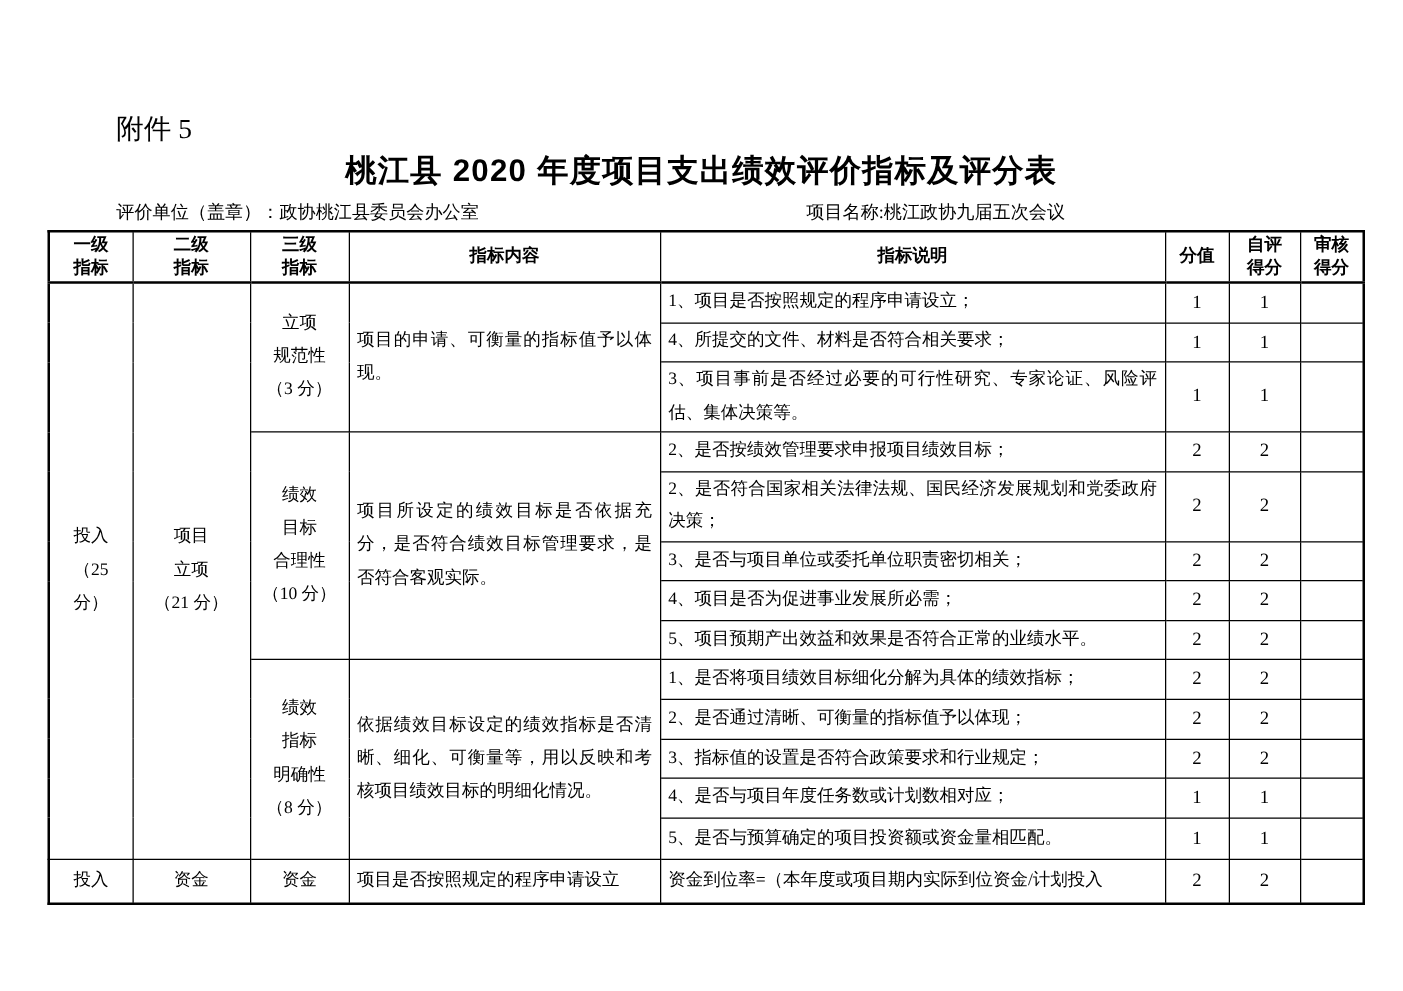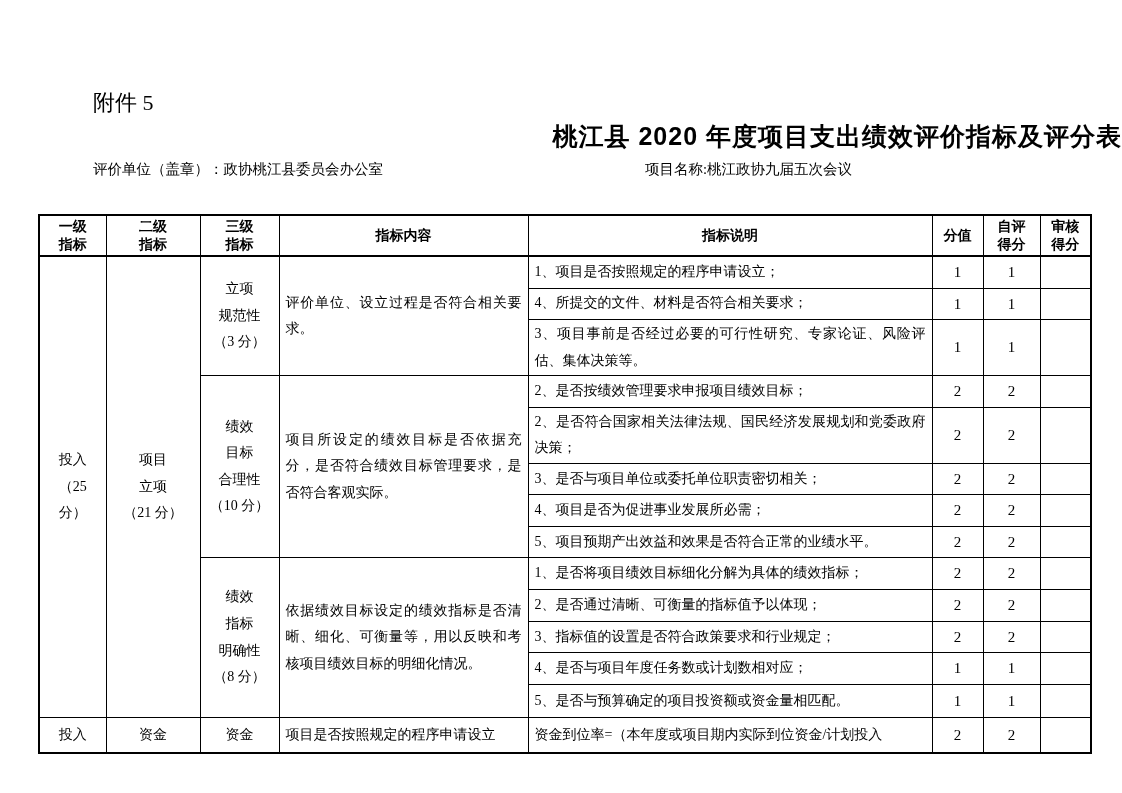--- a/index.html
+++ b/index.html
@@ -6,37 +6,37 @@
   body{
     width:1122px;height:793px;position:relative;background:#ffffff;
     font-family:"Liberation Serif","DejaVu Serif",serif;color:#000;
     overflow:hidden;
   }
   .attachment{
     position:absolute;left:93px;top:88px;font-size:22px;
   }
   .doc-title{
     position:absolute;left:0;top:120px;width:1122px;margin:0;
-    text-align:right;font-size:25px;font-weight:bold;
+    text-align:center;font-size:25px;font-weight:bold;
     font-family:"Liberation Sans","DejaVu Sans",sans-serif;
     letter-spacing:1px;
   }
   .sub-label{position:absolute;top:160px;font-size:14.5px;}
   .sub-unit{left:93px;text-align:center;}
   .sub-project{left:645px;}
   table.eval{
     position:absolute;left:38px;top:184px;
     border-collapse:collapse;table-layout:fixed;width:1052px;
     font-size:14px;
   }
   table.eval th,table.eval td{
     border:1px solid #000;padding:1px 6px;vertical-align:middle;
     overflow:hidden;line-height:1.9;
   }
-  table.eval{border:2px solid #000;margin-top:30px;}
+  table.eval{border:2px solid #000;}
   table.eval tr.head th{
     font-weight:bold;text-align:center;white-space:pre-line;line-height:1.25;
     border-bottom:2px solid #000;padding:2px 2px;
   }
   td.c-center{text-align:center;}
   td.c-group{text-align:center;white-space:pre-line;line-height:2.1;}
   td.c-group-l3{text-align:center;white-space:pre-line;line-height:1.95;}
   td.c-content{text-align:justify;line-height:1.95;padding:1px 8px;}
   td.c-desc{text-align:justify;line-height:1.85;padding:1px 8px;}
   td.c-score{text-align:center;font-size:15px;}
@@ -79,21 +79,21 @@
 
   <tr style="height:31px">
     <td class="c-group" rowspan="13">投入
 （25 分）</td>
     <td class="c-group" rowspan="13">项目
 立项
 （21 分）</td>
     <td class="c-group-l3" rowspan="3">立项
 规范性
 （3 分）</td>
-    <td class="c-content" rowspan="3">评价单位、设立过程是否符合相关要求。</td>
+    <td class="c-content" rowspan="3">项目的申请、可衡量的指标值予以体现。</td>
     <td class="c-desc">1、项目是否按照规定的程序申请设立；</td>
     <td class="c-score">1</td>
     <td class="c-score">1</td>
     <td class="c-score"></td>
   </tr>
   <tr style="height:30px">
     <td class="c-desc">4、所提交的文件、材料是否符合相关要求；</td>
     <td class="c-score">1</td>
     <td class="c-score">1</td>
     <td class="c-score"></td>

